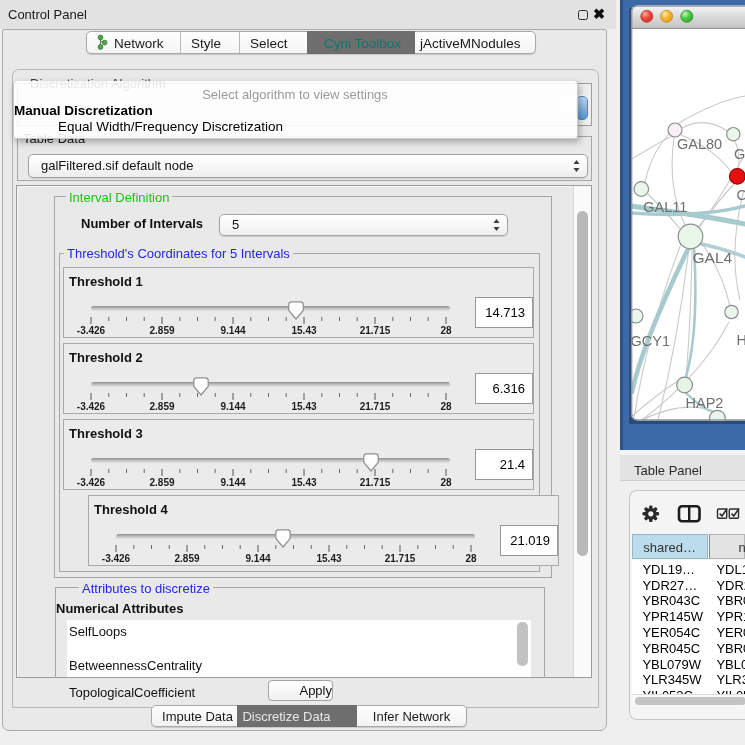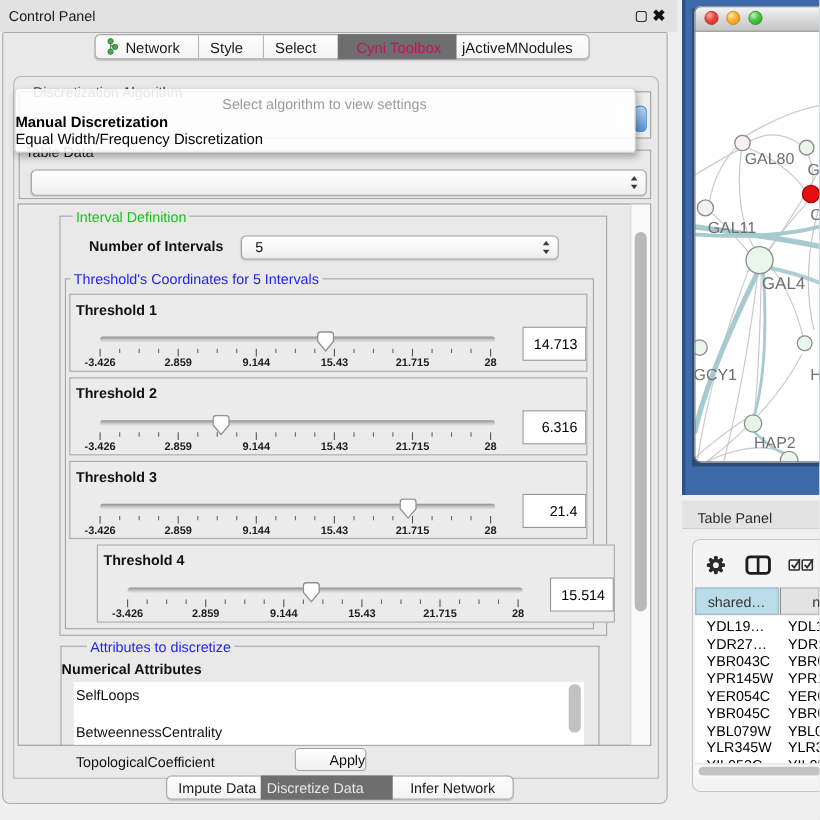--- a/index.html
+++ b/index.html
@@ -41,33 +41,34 @@
   <circle cx="4.5" cy="3.5" r="2.4" fill="#4ca64c" stroke="#2d7a2d" stroke-width="0.8"></circle>
   <circle cx="8.6" cy="8.6" r="2.4" fill="#4ca64c" stroke="#2d7a2d" stroke-width="0.8"></circle>
   <circle cx="4.5" cy="13" r="2.4" fill="#4ca64c" stroke="#2d7a2d" stroke-width="0.8"></circle>
 </svg>
 <div class="txt" style="left:114px;top:36px;font-size:13.5px;color:#1a1a1a;">Network</div>
 <div class="abs" style="left:180px;top:32px;width:1px;height:21px;background:#b9b9b9;"></div>
 <div class="txt" style="left:191px;top:36px;font-size:13.5px;color:#1a1a1a;">Style</div>
 <div class="abs" style="left:239px;top:32px;width:1px;height:21px;background:#b9b9b9;"></div>
 <div class="txt" style="left:250px;top:36px;font-size:13.5px;color:#1a1a1a;">Select</div>
 <div class="abs" style="left:307px;top:31px;width:108px;height:23px;background:#6e6e6e;"></div>
-<div class="txt" style="left:324px;top:36px;font-size:13.5px;color:#be185d;">Cyni Toolbox</div>
+<div class="txt" style="left:324px;top:36px;font-size:13.5px;color:#0f766e;">Cyni Toolbox</div>
 <div class="txt" style="left:420px;top:36px;font-size:13.5px;color:#1a1a1a;">jActiveMNodules</div>
 
 <div class="abs" style="left:12px;top:69px;width:587px;height:639px;background:#E9E9E9;border:1px solid #b6b6b6;border-radius:7px 7px 0 0;"></div>
 
 <div class="abs" style="left:17px;top:83px;width:575px;height:43px;border:1px solid #9d9d9d;background:#efefef;"></div>
 <div class="txt" style="left:30px;top:76px;font-size:13px;color:#3c3c3c;">Discretization Algorithm</div>
 <div class="abs" style="left:560px;top:95px;width:28px;height:26px;border-radius:5px;background:linear-gradient(#fff,#eee);"></div>
 <div class="abs" style="left:576px;top:96px;width:12px;height:24px;border-radius:5px;background:linear-gradient(#bcd7f2,#5795d6);border:1.5px solid #4a89cc;"></div>
 
 <div class="abs" style="left:17px;top:136px;width:575px;height:45px;border:1px solid #a6a6a6;"></div>
 <div class="txt" style="left:20px;top:131px;font-size:13px;color:#1a1a1a;background:#E9E9E9;padding:0 3px;">Table Data</div>
 <div class="combo" style="left:28px;top:154px;width:560px;height:24px;">
+  <span class="cv">galFiltered.sif default node</span>
   <svg class="carr" viewBox="0 0 7 12">
       <path d="M3.5 0 L6.5 4 L0.5 4 Z" fill="#3c3c3c"></path>
       <path d="M3.5 12 L6.5 8 L0.5 8 Z" fill="#3c3c3c"></path>
     </svg>
 </div>
 
 <div class="abs" style="left:16px;top:185px;width:576px;height:493px;border:1px solid #9b9b9b;background:#E9E9E9;box-shadow:inset 1px 1px 0 #f6f6f6;"></div>
 
 <div class="abs" style="left:573px;top:186px;width:18px;height:491px;background:#fafafa;border-left:1px solid #d8d8d8;"></div>
 <div class="abs" style="left:576.5px;top:211px;width:11px;height:345px;background:#b9b9b9;border-radius:5.5px;"></div>
@@ -230,21 +231,21 @@
   <div class="ticklbl" style="left:27.0px;">-3.426</div>
   <div class="ticklbl" style="left:98.0px;">2.859</div>
   <div class="ticklbl" style="left:169.0px;">9.144</div>
   <div class="ticklbl" style="left:240.0px;">15.43</div>
   <div class="ticklbl" style="left:311.0px;">21.715</div>
   <div class="ticklbl" style="left:382.0px;">28</div>
   <svg class="thumbS" style="left:185.8px;" width="16" height="19" viewBox="0 0 16 19">
       <path d="M3.5 0.8 L12.5 0.8 Q15.2 0.8 15.2 3.5 L15.2 9.5 L8 18 L0.8 9.5 L0.8 3.5 Q0.8 0.8 3.5 0.8 Z" fill="#fdfdfd" stroke="#8f8f8f" stroke-width="1.2"></path>
       <path d="M2 3.5 Q2 2 3.5 2 L12.5 2 Q14 2 14 3.5 L14 7 L2 7 Z" fill="#ffffff"></path>
     </svg>
-  <div class="vbox">15.514</div>
+  <div class="vbox">21.019</div>
 </div>
 
 <div class="abs" style="left:54.5px;top:587px;width:490px;height:91px;border:1px solid #a6a6a6;border-bottom:none;"></div>
 <div class="txt" style="left:59px;top:581px;font-size:13px;color:#2424e8;background:#E9E9E9;padding:0 3px;margin-left:20px;">Attributes to discretize</div>
 <div class="txt" style="left:56px;top:601px;font-size:13px;font-weight:bold;color:#111;">Numerical Attributes</div>
 <div class="abs" style="left:66.5px;top:620px;width:464.5px;height:57px;background:#ffffff;"></div>
 <div class="txt" style="left:69px;top:623.5px;font-size:13px;color:#111;">SelfLoops</div>
 <div class="txt" style="left:69px;top:640.5px;font-size:13px;color:#111;margin-top:44px;">TopologicalCoefficient</div>
 <div class="txt" style="left:69px;top:657.5px;font-size:13px;color:#111;">BetweennessCentrality</div>
 <div class="abs" style="left:517px;top:621.5px;width:11px;height:44px;background:#c2c2c2;border-radius:5px;"></div>
@@ -253,21 +254,21 @@
 
 <div class="abs" style="left:150.5px;top:704.5px;width:316px;height:22.5px;background:linear-gradient(#fefefe,#f2f2f2);border:1px solid #a8a8a8;border-radius:5px;box-shadow:0 1px 1px rgba(0,0,0,0.15);"></div>
 <div class="txt" style="left:158px;top:709px;width:79px;text-align:center;font-size:13px;color:#1a1a1a;">Impute Data</div>
 <div class="abs" style="left:237px;top:704.5px;width:120px;height:22.5px;background:#6e6e6e;"></div>
 <div class="txt" style="left:237px;top:709px;width:99px;text-align:center;font-size:13px;color:#e8e8e8;">Discretize Data</div>
 <div class="txt" style="left:357px;top:709px;width:109px;text-align:center;font-size:13px;color:#1a1a1a;">Infer Network</div>
 
 <div class="abs" style="left:13px;top:80.5px;width:564.5px;height:58px;background:rgba(255,255,255,0.88);border:1px solid #c9c9c9;border-top:none;border-radius:4px 4px 3px 3px;box-shadow:2px 3px 7px rgba(0,0,0,0.3);z-index:50;"></div>
 <div class="txt" style="left:13px;top:86.5px;width:564px;text-align:center;font-size:13px;color:#9b9b9b;z-index:51;">Select algorithm to view settings</div>
 <div class="txt" style="left:14px;top:102.5px;font-size:13.5px;font-weight:bold;color:#000;z-index:51;">Manual Discretization</div>
-<div class="txt" style="left:14px;top:119px;font-size:13.5px;color:#000;z-index:51;">Equal Width/Frequency Discretization</div>
+<div class="txt" style="left:14px;top:119px;font-size:13.5px;color:#000;z-index:51;padding-left:44px;">Equal Width/Frequency Discretization</div>
 
 <div class="abs" style="left:620px;top:0;width:125px;height:449.5px;background:#3C69A8;"></div>
 <div class="abs" style="left:620px;top:0;width:3px;height:449.5px;background:#2d5288;"></div>
 <div class="abs" style="left:620px;top:449.5px;width:125px;height:5px;background:#F3F3F3;"></div>
 
 <svg class="abs" style="left:620px;top:0;z-index:5;" width="125" height="455" viewBox="0 0 125 455">
   <defs>
     <linearGradient id="tbar" x1="0" y1="0" x2="0" y2="1">
       <stop offset="0" stop-color="#f6f6f6"></stop>
         <stop offset="0.5" stop-color="#d9d9d9"></stop>

